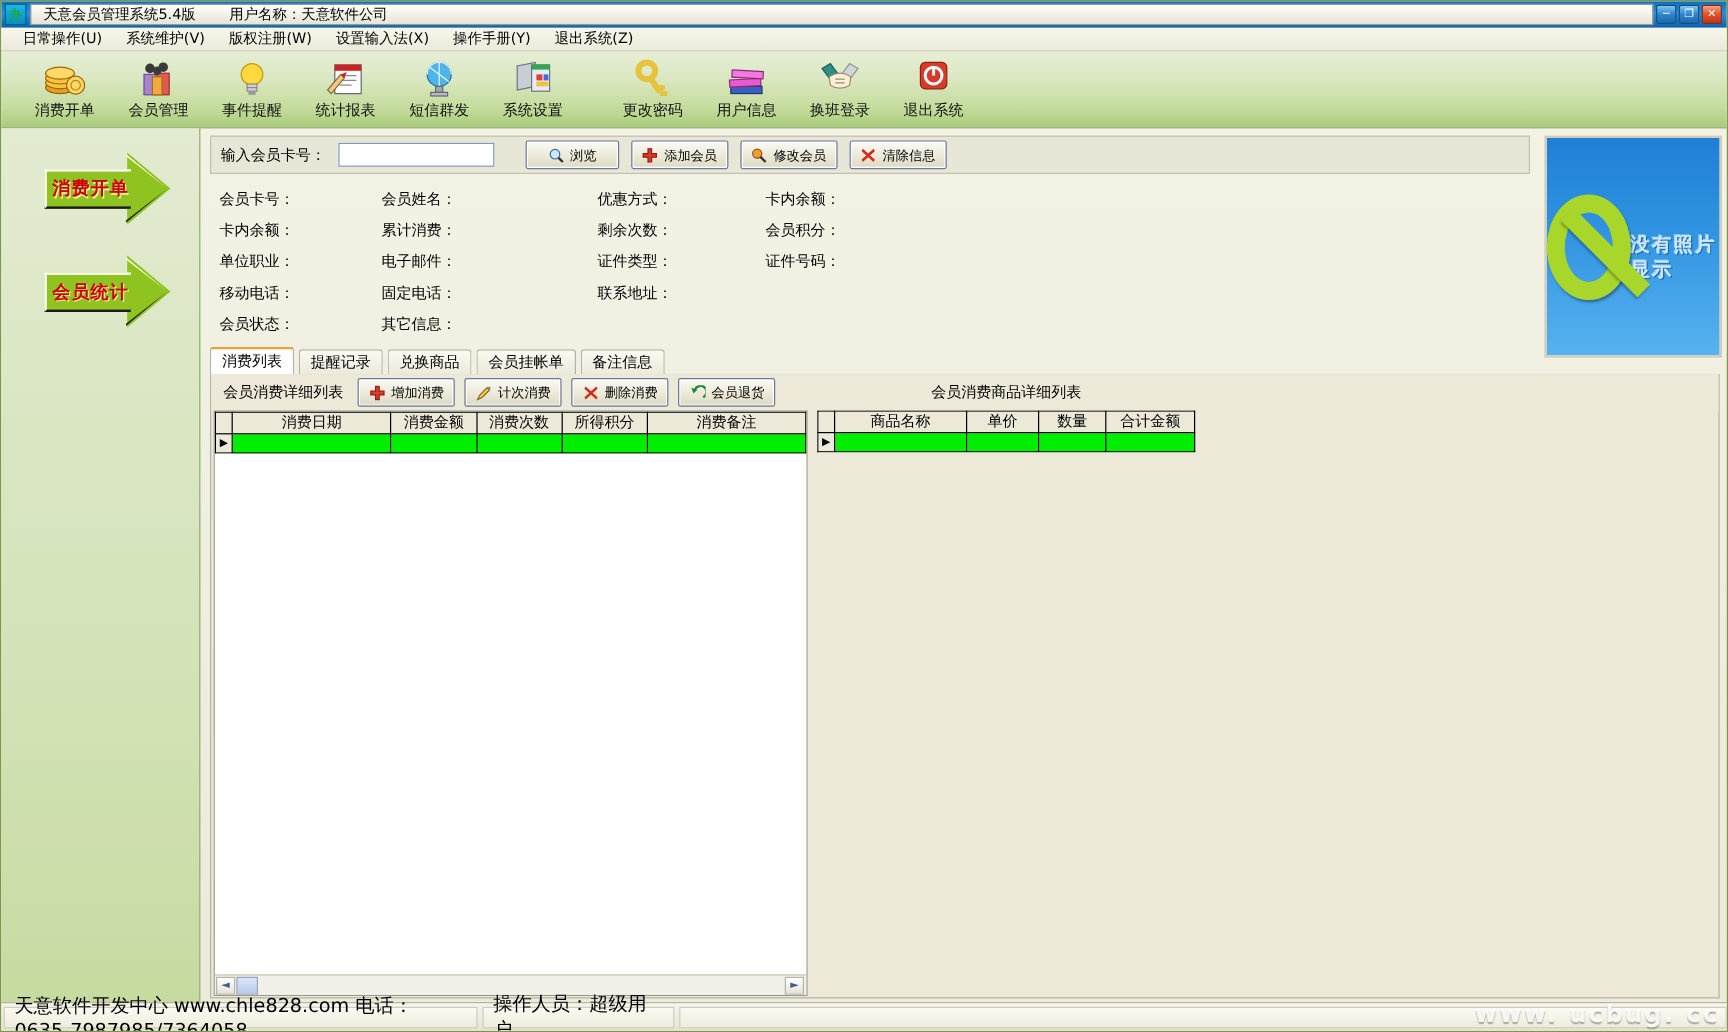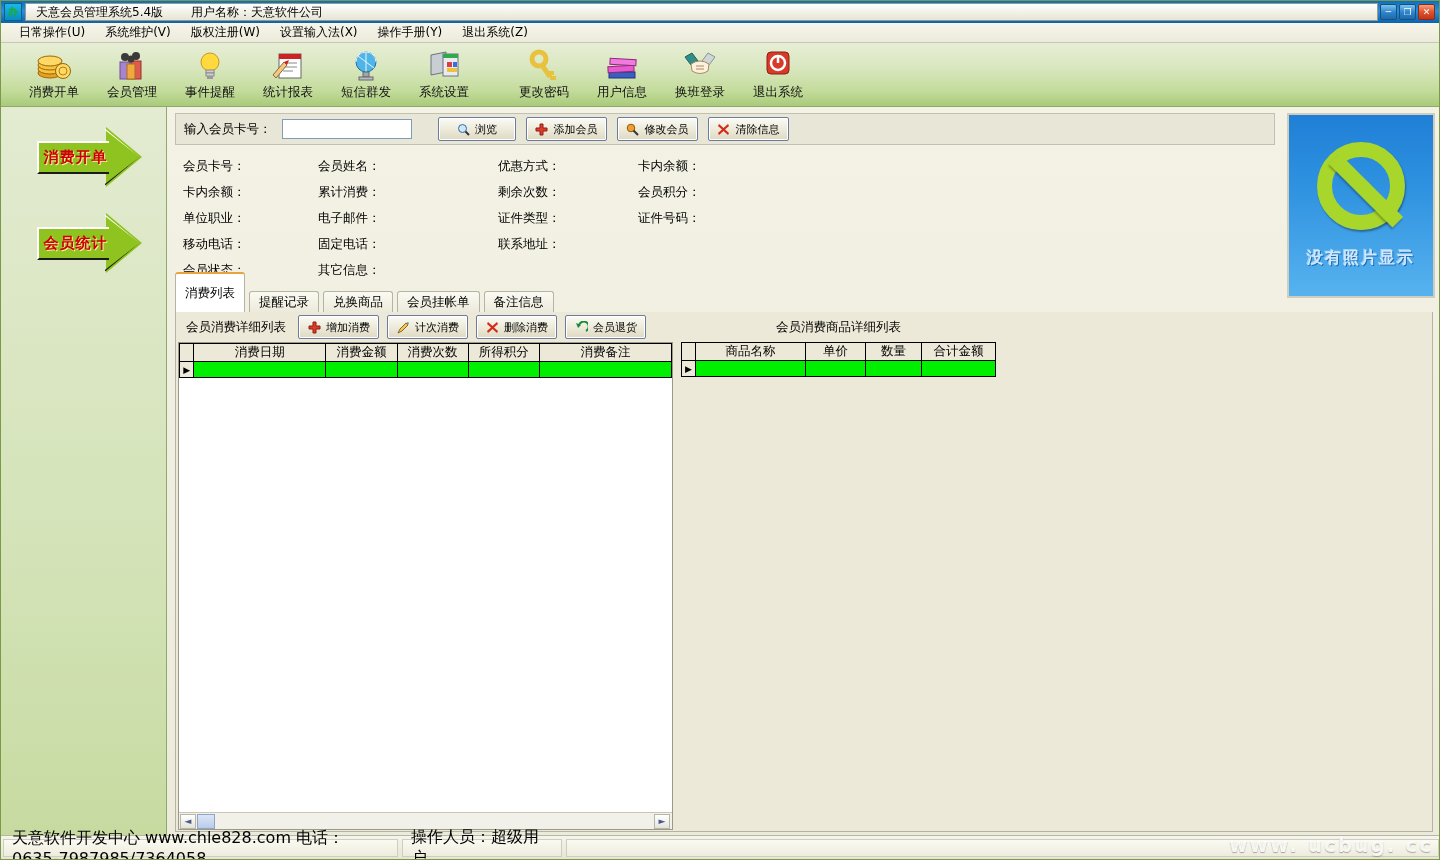--- a/index.html
+++ b/index.html
@@ -192,21 +192,21 @@
   .fc1 { width: 143px; padding-left: 8px; }
   .fc2 { width: 180px; }
   .fc3 { width: 140px; }
   .fc4 { width: 180px; }
 
   .photo {
     position: absolute; right: 4px; top: 6px;
     width: 148px; height: 185px;
     border: 2px solid #cfcdbd;
     background: linear-gradient(to bottom,#1f7fd6 0%,#2f92e0 40%,#57b3ef 100%);
-    display: flex; flex-direction: column; align-items: center; justify-content: center;
+    display: flex; align-items: center; justify-content: center;
   }
   .photo .noimg {
     width: 88px; height: 88px; border-radius: 50%;
     border: 15px solid #a8d62a;
     position: relative;
     box-shadow: 1px 2px 2px rgba(0,0,0,.35);
   }
   .photo .noimg:after {
     content:''; position:absolute; left:-11px; top: 26px;
     width: 90px; height: 15px; background:#a8d62a;
@@ -234,21 +234,21 @@
     background: linear-gradient(to bottom,#fbfaf2,#eceadb);
     border: 1px solid #b5b3a1;
     border-bottom: none;
     border-radius: 3px 3px 0 0;
     cursor: default;
   }
   .tab.active {
     background: #ffffff;
     border-top: 2px solid #e8a33d;
     font-weight: normal;
-    height: 40px;
+    height: 23px;
   }
 
   .panel {
     position: absolute; left: 8px; top: 205px;
     width: 1258px; height: 520px;
     background: #ece9d8;
     border: 1px solid #b5b3a1;
     border-top: none;
   }
   .panel-head {

